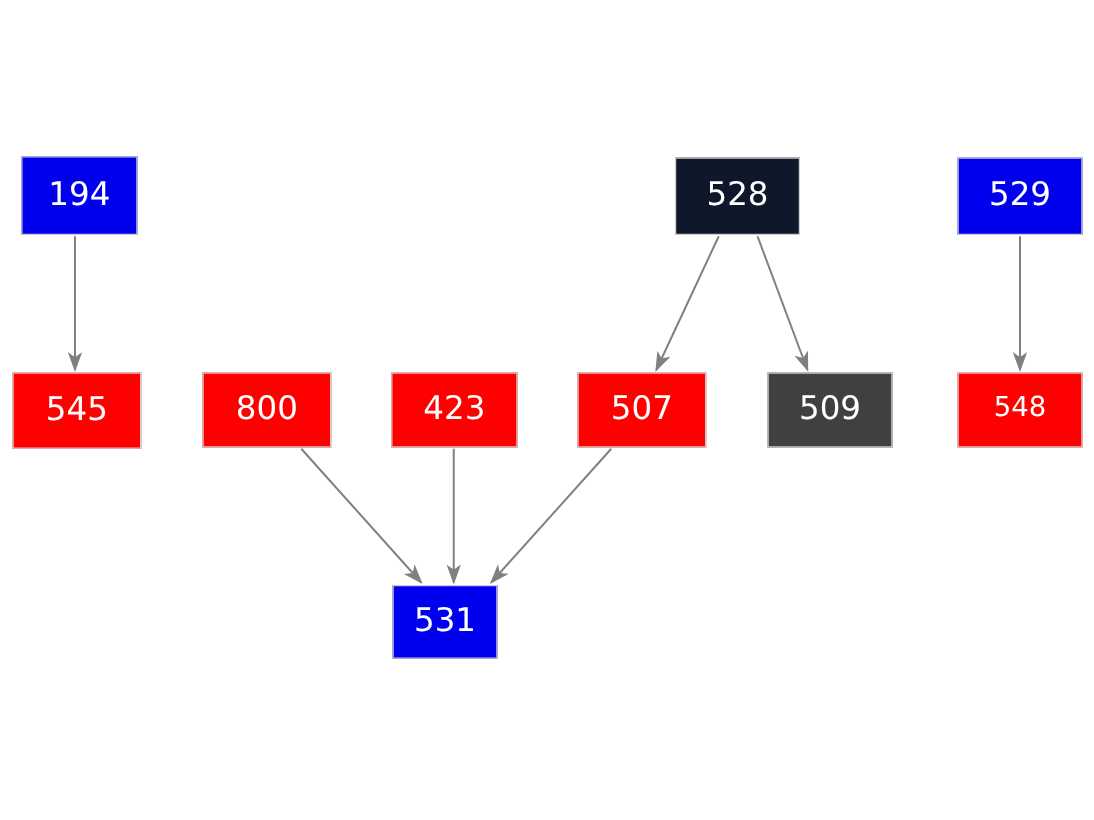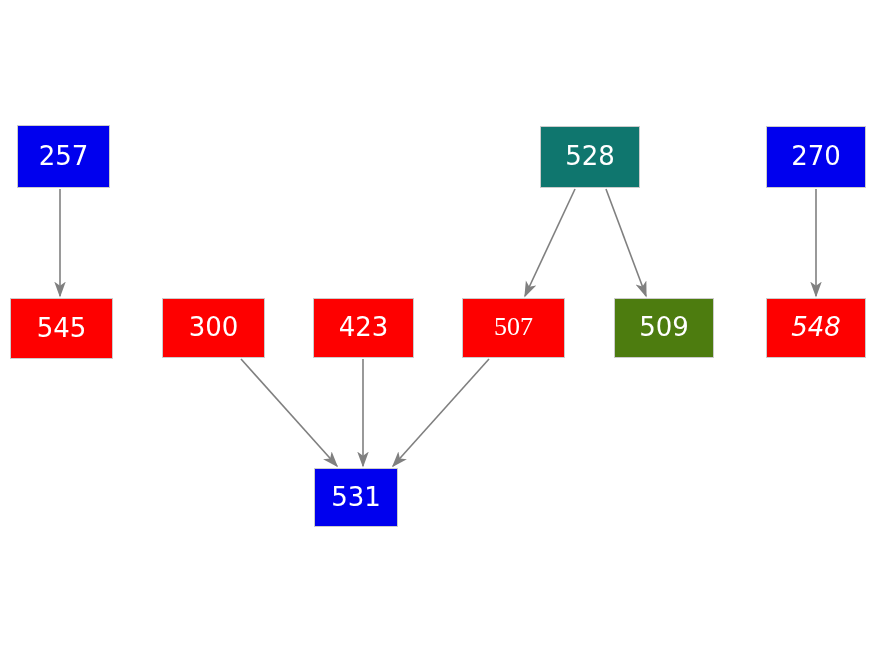--- a/index.html
+++ b/index.html
@@ -61,44 +61,44 @@
         <line x1="606" y1="189" x2="646" y2="296" stroke="#808080" stroke-width="1.6" marker-end="url(#arrowhead)"></line>
         <line x1="816" y1="189" x2="816" y2="296" stroke="#808080" stroke-width="1.6" marker-end="url(#arrowhead)"></line>
         <line x1="241" y1="359" x2="337" y2="466" stroke="#808080" stroke-width="1.6" marker-end="url(#arrowhead)"></line>
         <line x1="363" y1="359" x2="363" y2="466" stroke="#808080" stroke-width="1.6" marker-end="url(#arrowhead)"></line>
         <line x1="489" y1="359" x2="393" y2="466" stroke="#808080" stroke-width="1.6" marker-end="url(#arrowhead)"></line>
       </g>
   </svg>
 
   <div id="nodes">
       <div class="node" style="left: 17px; top: 125px; width: 93px; height: 63px; background: rgb(0, 0, 238); border-color: rgb(204, 204, 204); color: rgb(255, 255, 255); font-size: 26px;">
-        <span class="node-label">257</span>
+        <span class="node-label">194</span>
       </div>
-      <div class="node" style="left: 540px; top: 126px; width: 100px; height: 62px; background: #0f766e; border-color: rgb(204, 204, 204); color: rgb(255, 255, 255); font-size: 26px;">
+      <div class="node" style="left: 540px; top: 126px; width: 100px; height: 62px; background: #0f172a; border-color: rgb(204, 204, 204); color: rgb(255, 255, 255); font-size: 26px;">
         <span class="node-label">528</span>
       </div>
       <div class="node" style="left: 766px; top: 126px; width: 100px; height: 62px; background: rgb(0, 0, 238); border-color: rgb(204, 204, 204); color: rgb(255, 255, 255); font-size: 26px;">
-        <span class="node-label">270</span>
+        <span class="node-label">529</span>
       </div>
       <div class="node" style="left: 10px; top: 298px; width: 103px; height: 61px; background: rgb(254, 0, 0); border-color: rgb(204, 204, 204); color: rgb(255, 255, 255); font-size: 26px;">
         <span class="node-label">545</span>
       </div>
       <div class="node" style="left: 162px; top: 298px; width: 103px; height: 60px; background: rgb(254, 0, 0); border-color: rgb(204, 204, 204); color: rgb(255, 255, 255); font-size: 26px;">
-        <span class="node-label">300</span>
+        <span class="node-label">800</span>
       </div>
       <div class="node" style="left: 313px; top: 298px; width: 101px; height: 60px; background: rgb(254, 0, 0); border-color: rgb(204, 204, 204); color: rgb(255, 255, 255); font-size: 26px;">
         <span class="node-label">423</span>
       </div>
-      <div class="node" style="left: 462px; top: 298px; width: 103px; height: 60px; background: rgb(254, 0, 0); border-color: rgb(204, 204, 204); color: rgb(255, 255, 255); font-size: 26px; font-family: Liberation Serif, serif;">
+      <div class="node" style="left: 462px; top: 298px; width: 103px; height: 60px; background: rgb(254, 0, 0); border-color: rgb(204, 204, 204); color: rgb(255, 255, 255); font-size: 26px;">
         <span class="node-label">507</span>
       </div>
-      <div class="node" style="left: 614px; top: 298px; width: 100px; height: 60px; background: #4d7c0f; border-color: rgb(204, 204, 204); color: rgb(255, 255, 255); font-size: 26px;">
+      <div class="node" style="left: 614px; top: 298px; width: 100px; height: 60px; background: #404040; border-color: rgb(204, 204, 204); color: rgb(255, 255, 255); font-size: 26px;">
         <span class="node-label">509</span>
       </div>
-      <div class="node" style="left: 766px; top: 298px; width: 100px; height: 60px; background: rgb(254, 0, 0); border-color: rgb(204, 204, 204); color: rgb(255, 255, 255); font-size: 26px; font-style: italic;">
+      <div class="node" style="left: 766px; top: 298px; width: 100px; height: 60px; background: rgb(254, 0, 0); border-color: rgb(204, 204, 204); color: rgb(255, 255, 255); font-size: 22px;">
         <span class="node-label">548</span>
       </div>
       <div class="node" style="left: 314px; top: 468px; width: 84px; height: 59px; background: rgb(0, 0, 238); border-color: rgb(204, 204, 204); color: rgb(255, 255, 255); font-size: 26px;">
         <span class="node-label">531</span>
       </div>
     </div>
 
 </div>
 
 </body></html>

